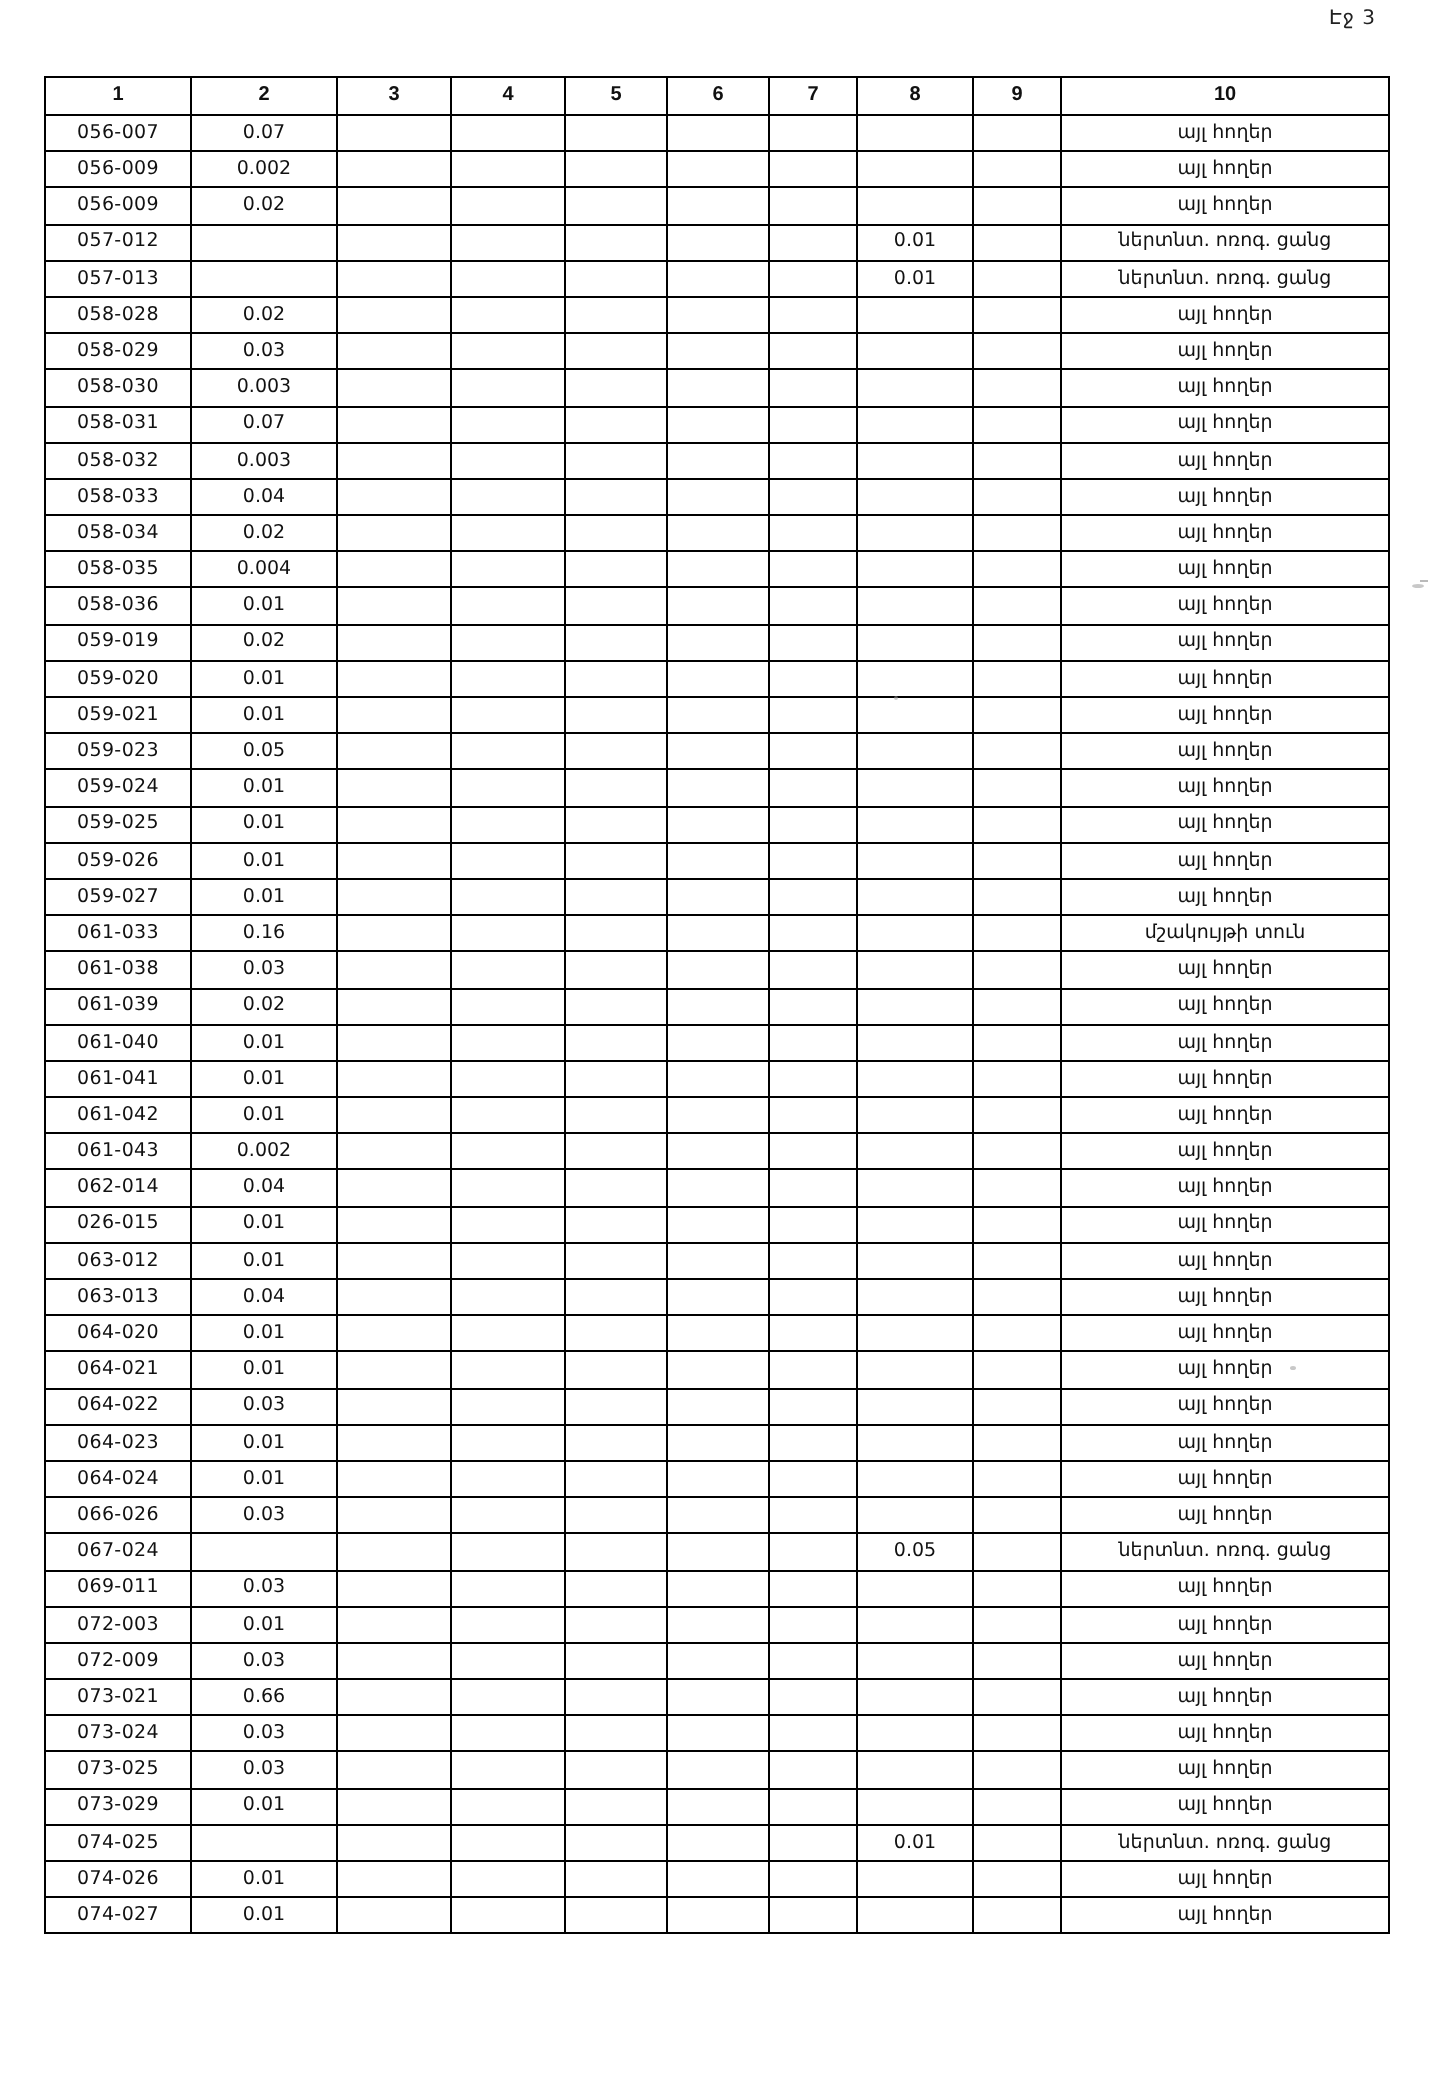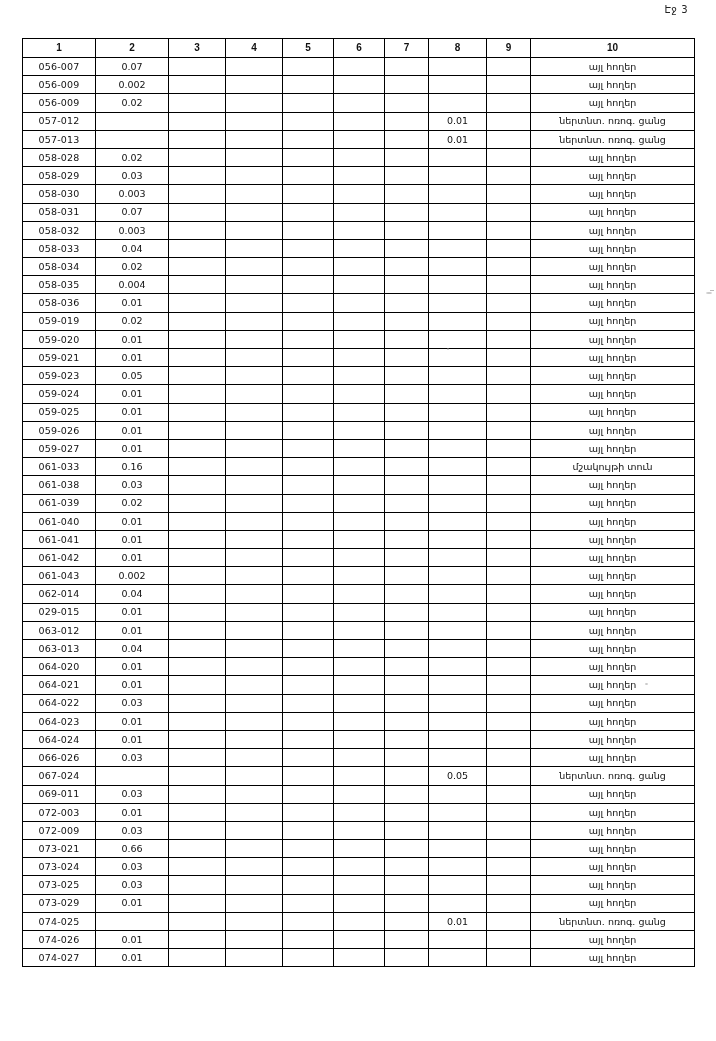--- a/index.html
+++ b/index.html
@@ -490,21 +490,21 @@
             <td class="c-num"></td>
             <td class="c-num"></td>
             <td class="c-num"></td>
             <td class="c-num"></td>
             <td class="c-num"></td>
             <td class="c-num"></td>
             <td class="c-num"></td>
             <td class="c-note">այլ հողեր</td>
           </tr>
           <tr>
-            <td class="c-code">029-015</td>
+            <td class="c-code">026-015</td>
             <td class="c-num">0.01</td>
             <td class="c-num"></td>
             <td class="c-num"></td>
             <td class="c-num"></td>
             <td class="c-num"></td>
             <td class="c-num"></td>
             <td class="c-num"></td>
             <td class="c-num"></td>
             <td class="c-note">այլ հողեր</td>
           </tr>

